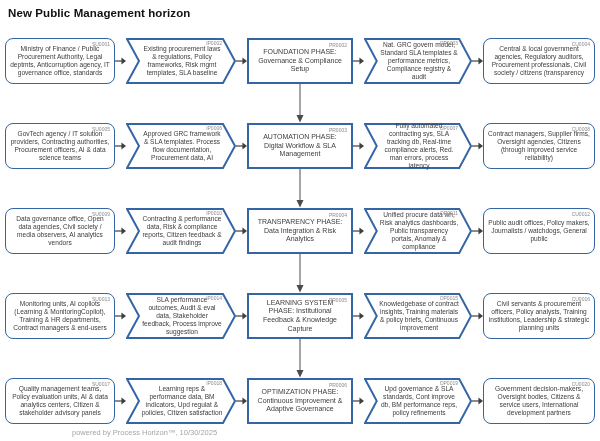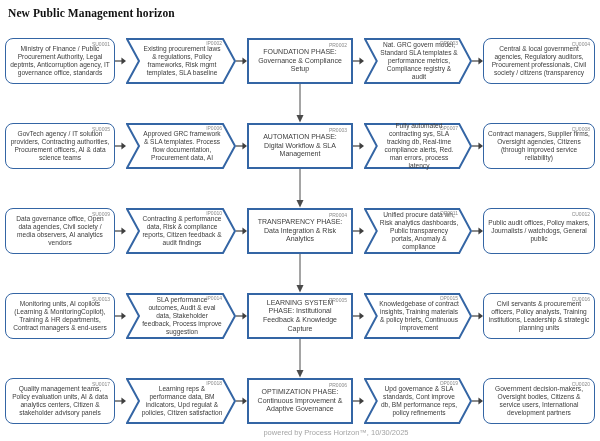--- a/index.html
+++ b/index.html
@@ -1,21 +1,21 @@
 <!DOCTYPE html>
 <html style="--blue: #3465a4; --arrow: #3f3f3f; --idgray: #8a8a8a; --txt: #3c3c3c;"><head>
 <meta charset="utf-8">
 <style>
   :root { --blue:#3465a4; --arrow:#3f3f3f; --varrow:#4a4a4a; --idgray:#8a8a8a; --txt:#3c3c3c; }
   html,body { margin:0; padding:0; }
   body {
     width:600px; height:441px; background:#ffffff; position:relative; overflow:hidden;
     font-family:"Liberation Sans", sans-serif;
   }
-  .hdr { position:absolute; top:7px; left:8px; right:8px; display:flex; justify-content:space-between;font-family:Liberation Serif, serif; }
+  .hdr { position:absolute; top:7px; left:8px; right:8px; display:flex; justify-content:space-between; }
   .hdr span { font-weight:bold; font-size:11.5px; color:#111; letter-spacing:0.1px; }
   #rows { position:absolute; left:0; top:0; width:600px; height:441px; }
   .row { position:absolute; left:5px; width:590px; height:46px; display:flex; align-items:stretch; }
   .cell { position:relative; box-sizing:border-box; display:flex; align-items:center; justify-content:center; flex:none; }
   .round { border:1.5px solid var(--blue); border-radius:8px; background:#fff; }
   .proc  { border:2px solid var(--blue); background:#fff; }
   .chev  { background:transparent; }
   .chevbg { position:absolute; left:0; top:0; width:100%; height:100%; }
   .chevbg polygon { fill:#ffffff; stroke:var(--blue); stroke-width:2; }
   .btxt { position:relative; z-index:1; font-size:6.6px; line-height:1.22; color:var(--txt); text-align:center; padding:2px 4px; }
@@ -23,21 +23,21 @@
   .ptxt { font-size:7px; padding:2px 5px; }
   .bid { position:absolute; top:1.5px; right:4px; font-size:5px; color:var(--idgray); z-index:2; }
   .chevid { right:14px; }
   .acell { display:flex; align-items:center; width:11px; flex:none; position:relative; z-index:0; }
   .acell svg { width:100%; height:10px; }
   .acell line { stroke:var(--arrow); stroke-width:1.2; }
   .acell polygon { fill:var(--arrow); }
   .varrow { position:absolute; left:295px; width:10px; height:39px; }
   .varrow line { stroke:var(--varrow); stroke-width:1; }
   .varrow polygon { fill:var(--varrow); }
-  .ftr { position:absolute; bottom:4px; left:0; right:0; text-align:center; padding-left:72px; font-size:7.5px; color:#a5a5a5; }
+  .ftr { position:absolute; bottom:4px; left:0; right:0; padding-left:72px; font-size:7.5px; color:#a5a5a5; }
 </style>
 </head>
 <body>
 
 <div class="hdr">
   <span>New Public Management horizon</span>
 </div>
 
 <div id="rows">
     <div class="row" style="top: 38px;">

